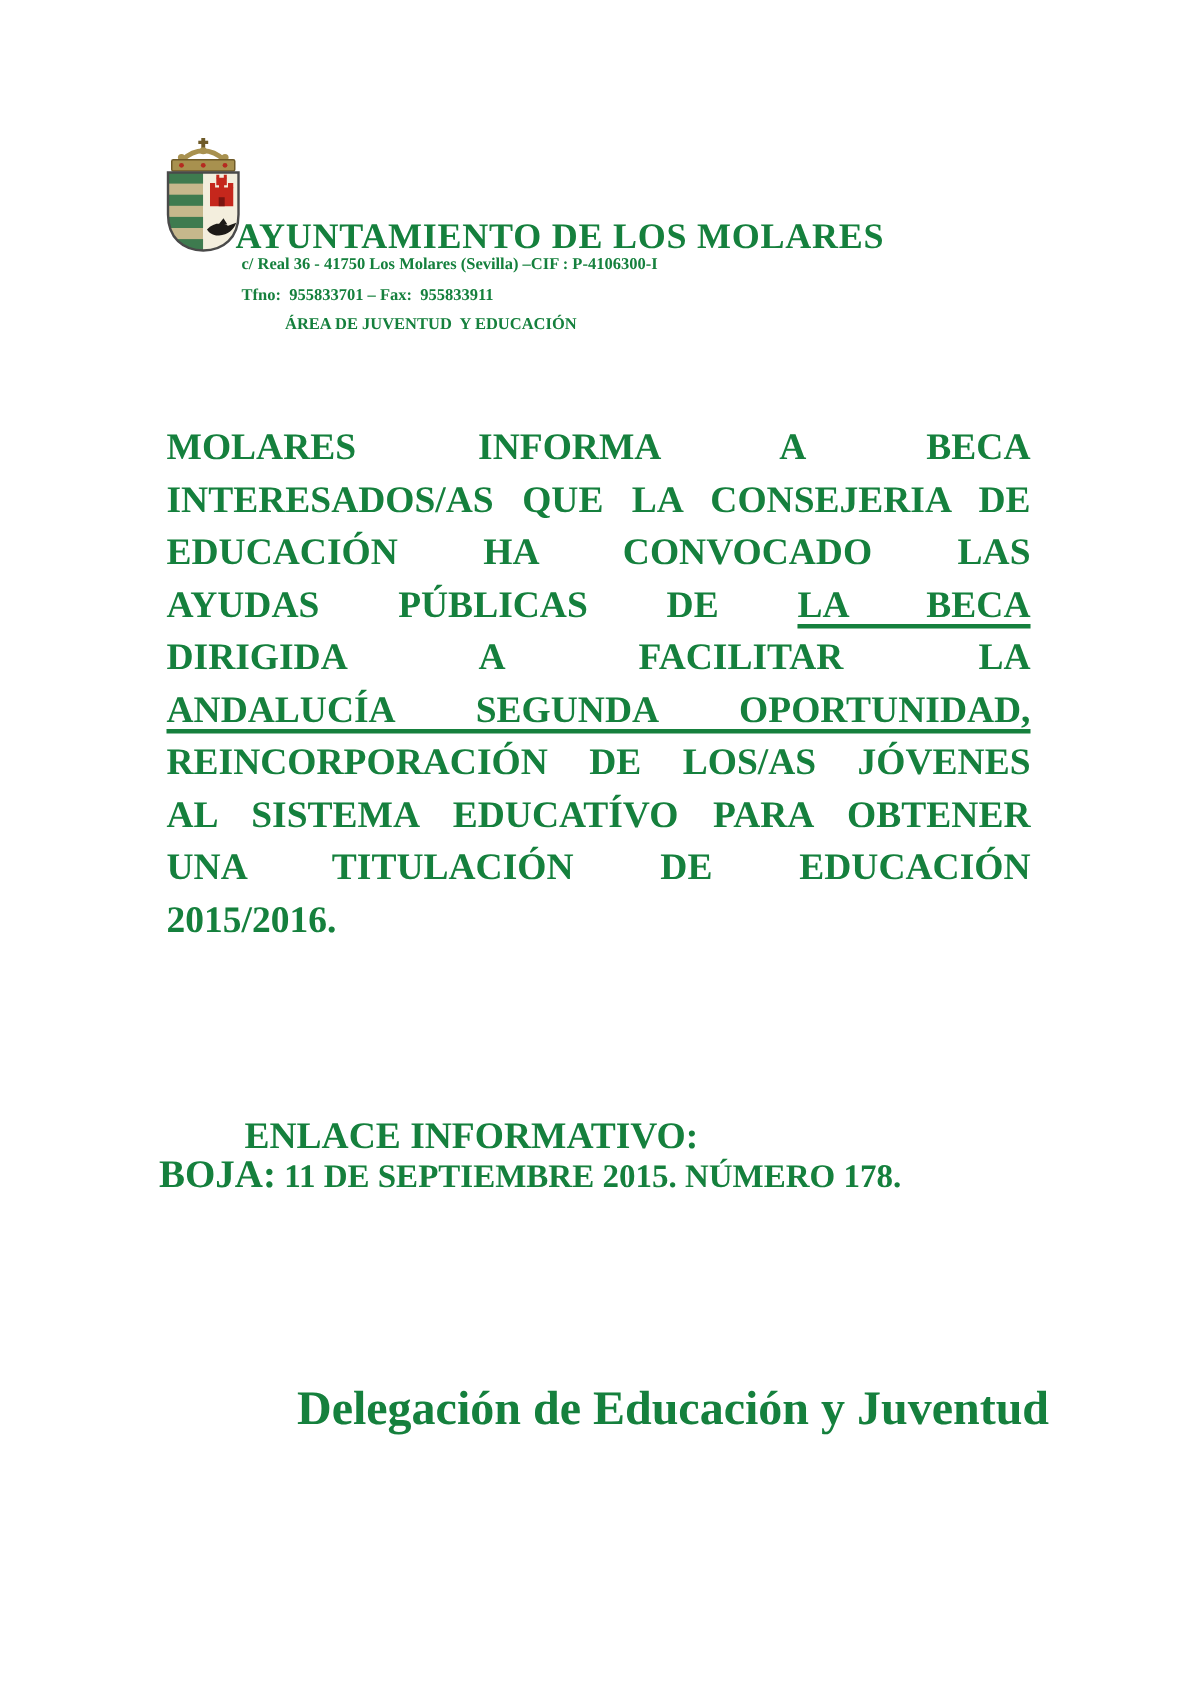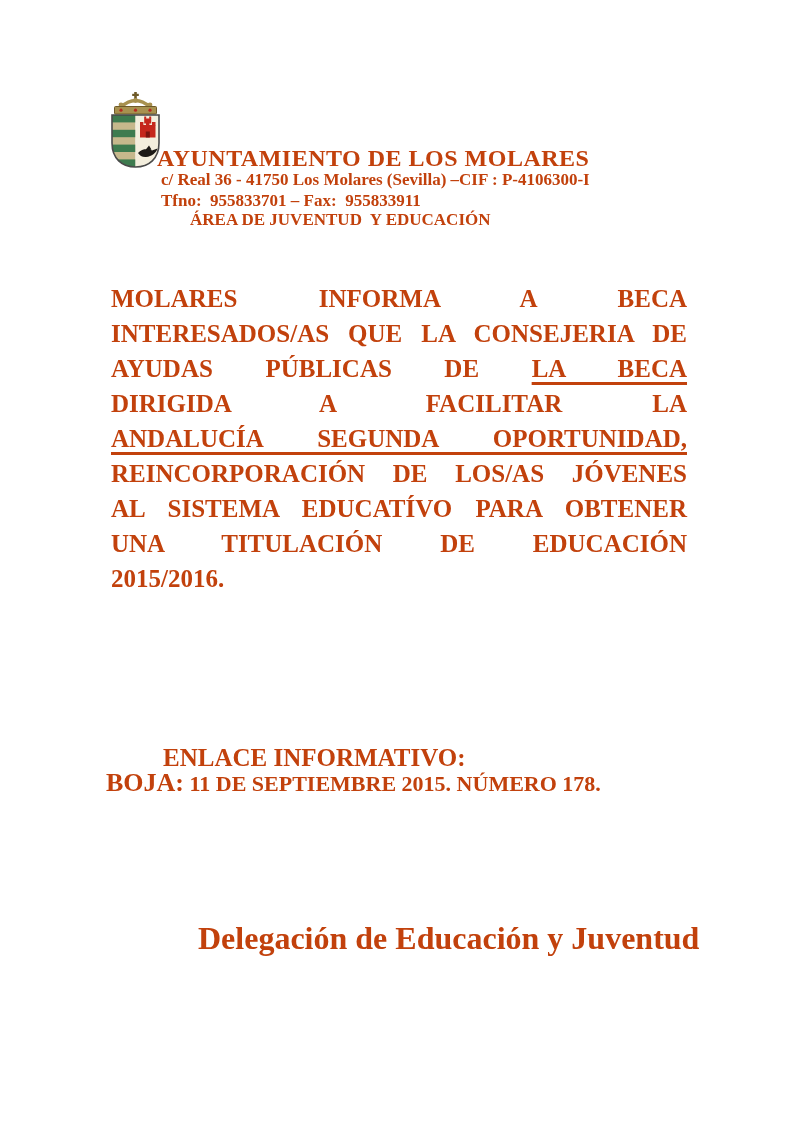--- a/index.html
+++ b/index.html
@@ -2,21 +2,21 @@
 <html><head>
 <meta charset="utf-8">
 <style>
   html, body { margin: 0; padding: 0; background: #ffffff; }
   .page {
     position: relative;
     width: 793px;
     height: 984px;
     background: #ffffff;
     font-family: "Liberation Serif", "DejaVu Serif", serif;
-    color: #c2410c;
+    color: #15803d;
     overflow: hidden;
   }
   .nowrap { white-space: nowrap; }
 
   
   .crest {
     position: absolute;
     left: 109px;
     top: 92px;
     width: 53px;
@@ -26,21 +26,21 @@
     position: absolute;
     left: 157px;
     top: 146px;
     font-size: 24px;
     font-weight: bold;
     line-height: 1;
     letter-spacing: 0.5px;
   }
   .addr {
     position: absolute;
-    font-size: 17px;
+    font-size: 11px;
     font-weight: bold;
     line-height: 1;
   }
   .addr1 { left: 161px; top: 171px; }
   .addr2 { left: 161px; top: 192px; }
   .addr3 { left: 190px; top: 211px; }
 
   
   .body-text {
     position: absolute;
@@ -160,20 +160,21 @@
   </svg>
 
   <div class="org-title nowrap">AYUNTAMIENTO DE LOS MOLARES</div>
   <div class="addr addr1 nowrap">c/ Real 36 - 41750 Los Molares (Sevilla) –CIF : P-4106300-I</div>
   <div class="addr addr2 nowrap">Tfno:&nbsp; 955833701 – Fax:&nbsp; 955833911</div>
   <div class="addr addr3 nowrap">ÁREA DE JUVENTUD&nbsp; Y EDUCACIÓN</div>
 
   <div class="body-text">
       <div class="jline"><span>MOLARES INFORMA A BECA</span></div>
       <div class="jline"><span>INTERESADOS/AS QUE LA CONSEJERIA DE</span></div>
+      <div class="jline"><span>EDUCACIÓN HA CONVOCADO LAS</span></div>
       <div class="jline"><span>AYUDAS PÚBLICAS DE </span><span class="u">LA BECA</span></div>
       <div class="jline"><span>DIRIGIDA A FACILITAR LA</span></div>
       <div class="jline"><span class="u">ANDALUCÍA SEGUNDA OPORTUNIDAD,</span></div>
       <div class="jline"><span>REINCORPORACIÓN DE LOS/AS JÓVENES</span></div>
       <div class="jline"><span>AL SISTEMA EDUCATÍVO PARA OBTENER</span></div>
       <div class="jline"><span>UNA TITULACIÓN DE EDUCACIÓN</span></div>
       <div class="jline noj"><span>2015/2016.</span></div>
     </div>
 
   <div class="enlace nowrap">ENLACE INFORMATIVO:</div>

